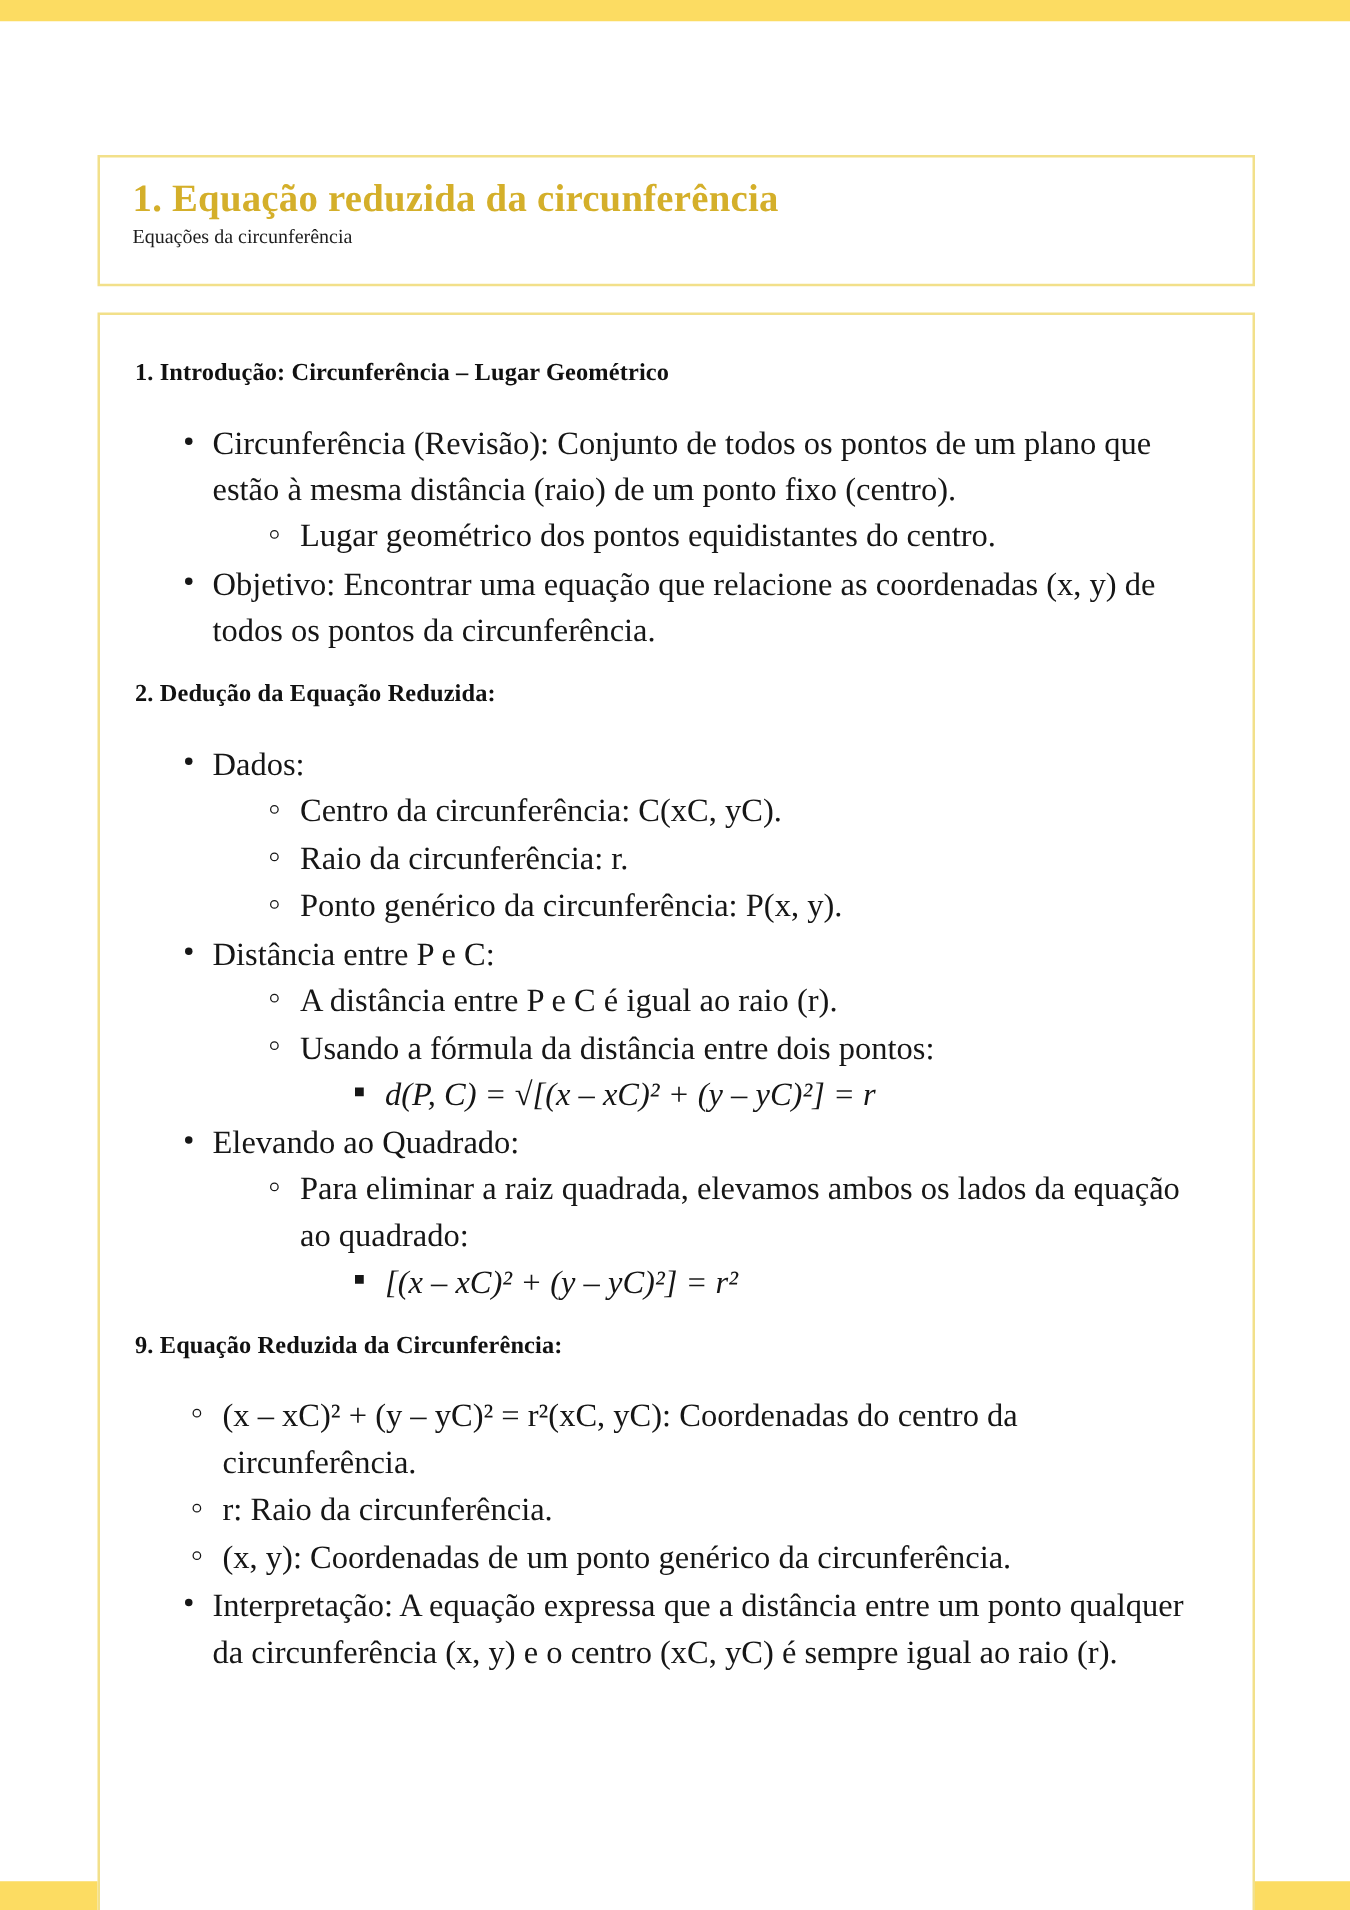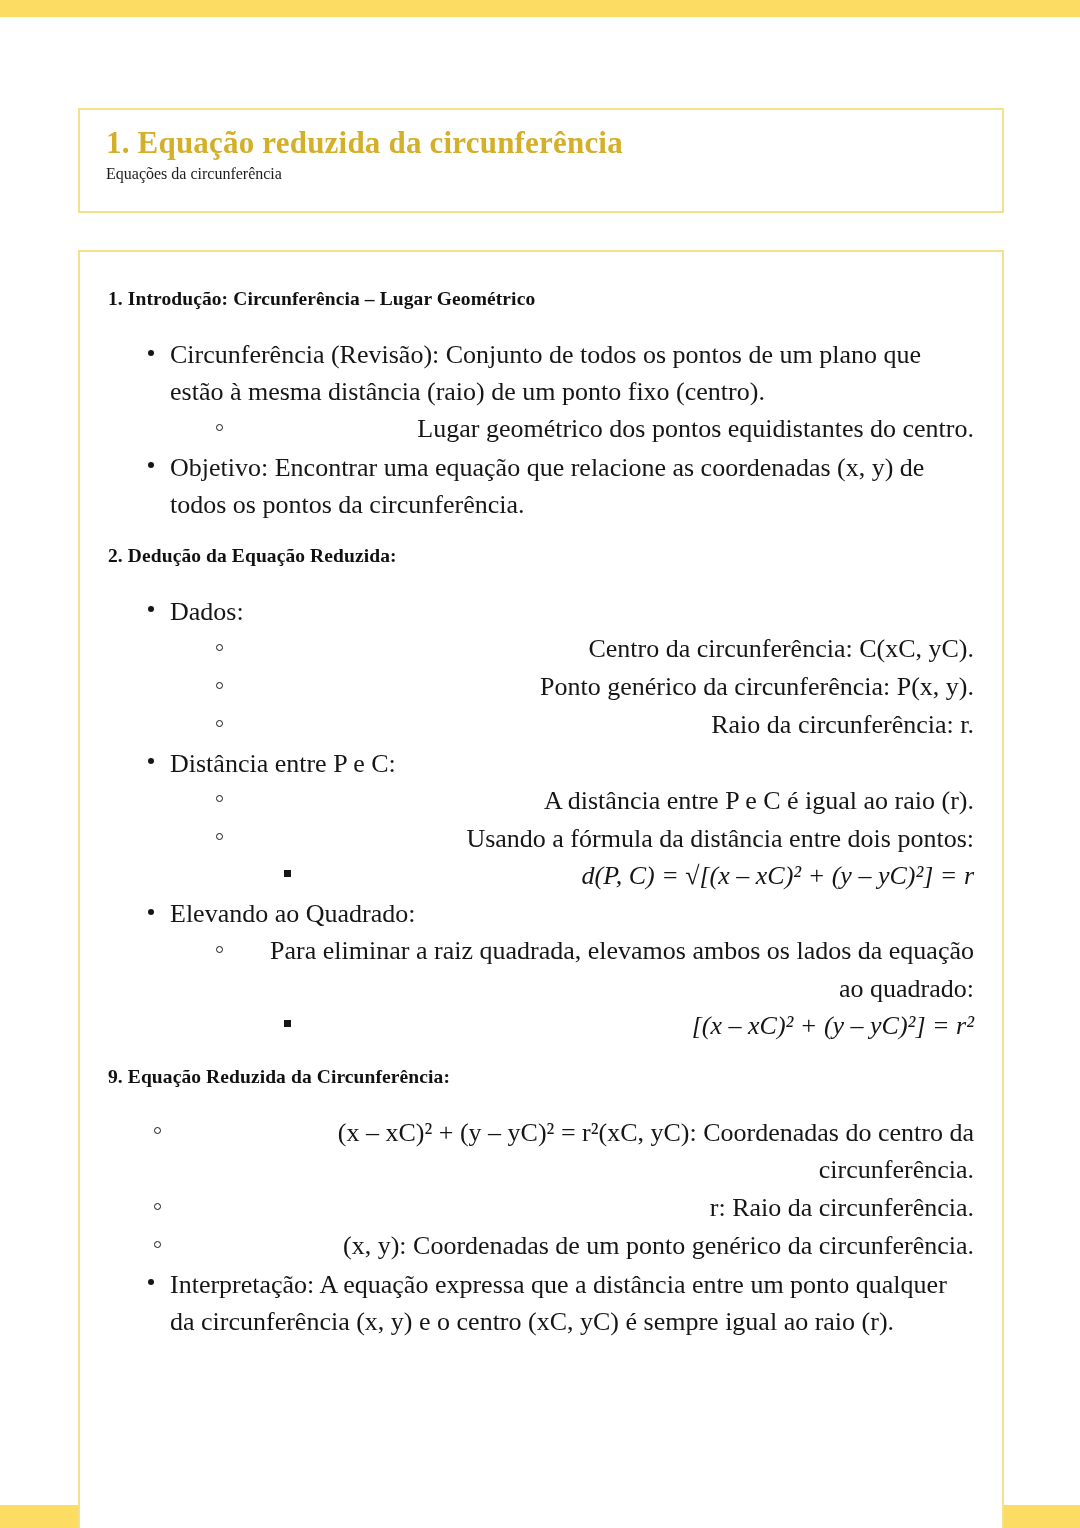--- a/index.html
+++ b/index.html
@@ -36,21 +36,21 @@
   
   .box {
     position: absolute;
     border: 2px solid #f2e08a;
     background: #ffffff;
     box-sizing: border-box;
   }
 
   .header-box {
     left: 78px;
-    top: 108px;
+    top: 124px;
     width: 926px;
     height: 105px;
     padding: 14px 18px 0 26px;
   }
 
   .content-box {
     left: 78px;
     top: 250px;
     width: 926px;
     height: 1292px;
@@ -106,21 +106,21 @@
     position: absolute;
     left: 0;
     top: 0.52em;
     width: 6px;
     height: 6px;
     border-radius: 50%;
     background: #161616;
   }
 
   
-  ul.lvl2 { padding-left: 46px; margin-top: 0; text-align: right; }
+  ul.lvl2 { padding-left: 46px; margin-top: 0; }
   ul.lvl2 > li { padding-left: 24px; margin-bottom: 1px; }
   ul.lvl2 > li > .marker {
     position: absolute;
     left: 0;
     top: 0.52em;
     width: 7px;
     height: 7px;
     border-radius: 50%;
     border: 1.4px solid #161616;
     box-sizing: border-box;
@@ -164,23 +164,23 @@
           <ul class="lvl lvl1">
             <li><span class="marker"></span><span>Objetivo: Encontrar uma equação que relacione as coordenadas (x, y) de todos os pontos da circunferência.</span></li>
           </ul>
         </div>
         <div class="section-block">
           <div class="section-heading">2. Dedução da Equação Reduzida:</div>
           <ul class="lvl lvl1">
             <li><span class="marker"></span><span>Dados:</span><ul class="lvl lvl2">
                 <li><span class="marker"></span><span>Centro da circunferência: C(xC, yC).</span></li>
               </ul><ul class="lvl lvl2">
+                <li><span class="marker"></span><span>Raio da circunferência: r.</span></li>
+              </ul><ul class="lvl lvl2">
                 <li><span class="marker"></span><span>Ponto genérico da circunferência: P(x, y).</span></li>
-              </ul><ul class="lvl lvl2">
-                <li><span class="marker"></span><span>Raio da circunferência: r.</span></li>
               </ul></li>
           </ul>
           <ul class="lvl lvl1">
             <li><span class="marker"></span><span>Distância entre P e C:</span><ul class="lvl lvl2">
                 <li><span class="marker"></span><span>A distância entre P e C é igual ao raio (r).</span></li>
               </ul><ul class="lvl lvl2">
                 <li><span class="marker"></span><span>Usando a fórmula da distância entre dois pontos:</span><ul class="lvl lvl3">
                     <li><span class="marker"></span><span>d(P, C) = √[(x – xC)² + (y – yC)²] = r</span></li>
                   </ul></li>
               </ul></li>

